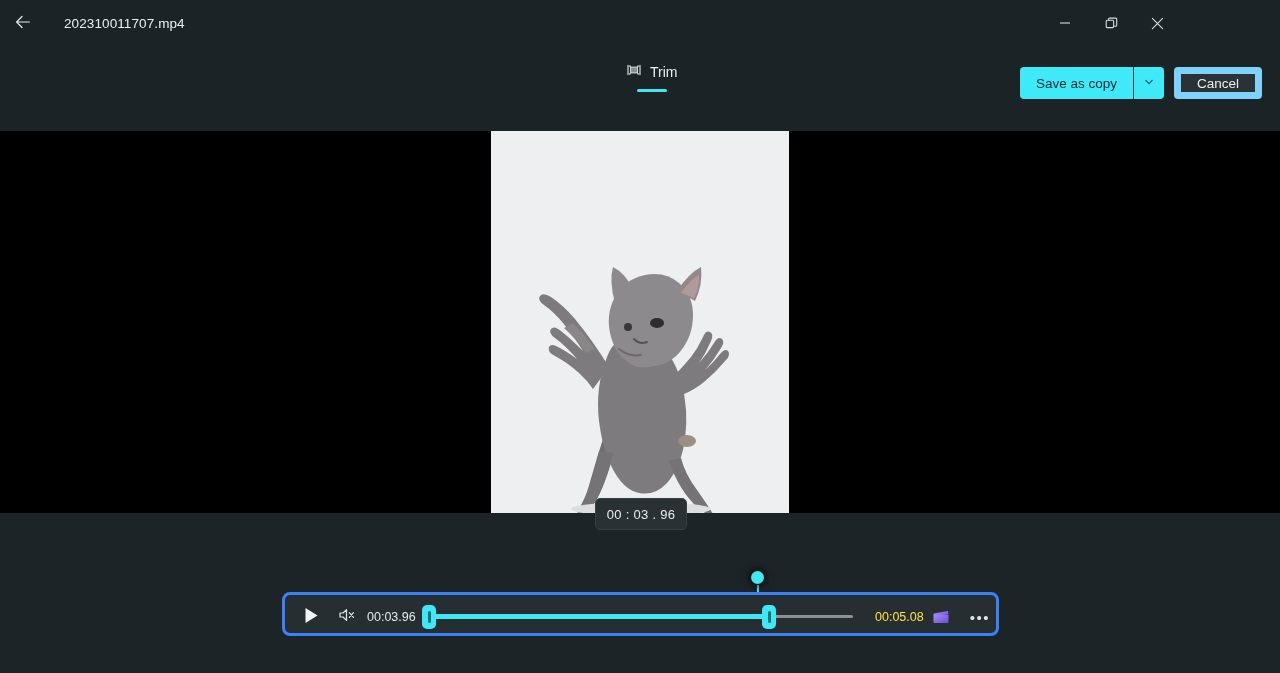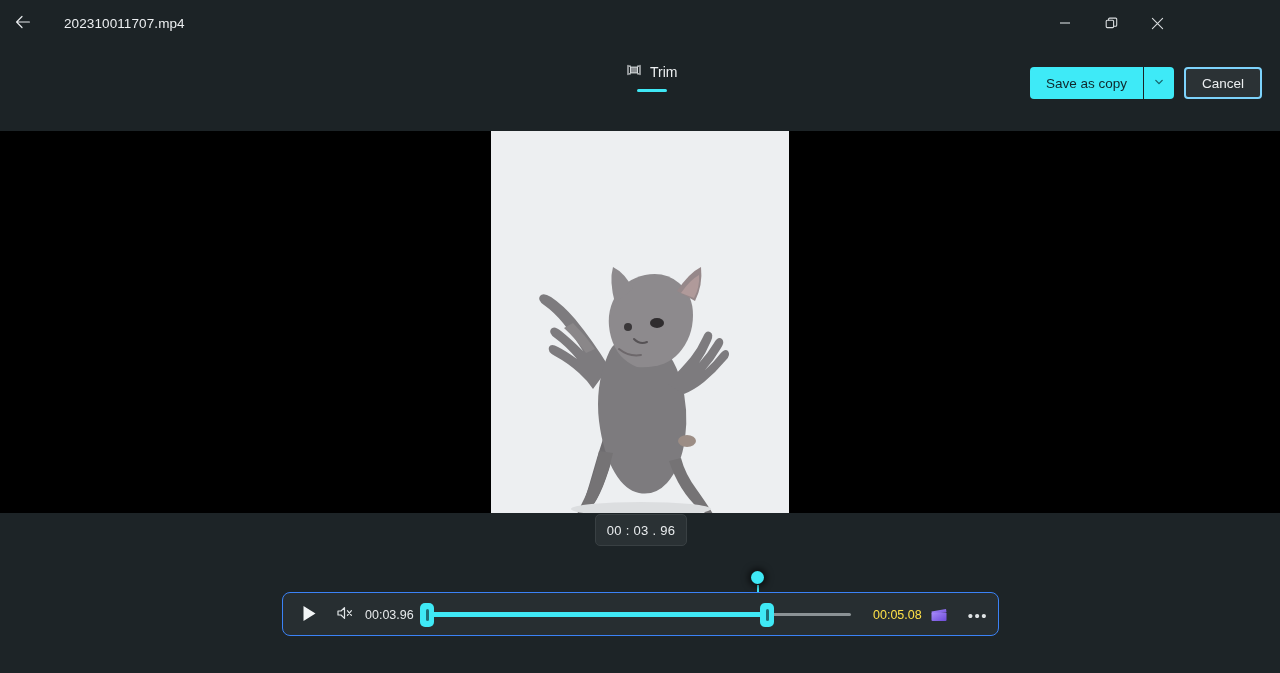--- a/index.html
+++ b/index.html
@@ -57,21 +57,21 @@
     display: flex; align-items: center; padding: 0 16px;
     border-radius: 4px 0 0 4px; cursor: pointer;
     border-right: 1px solid #1c2326;
   }
   .split-arrow {
     background: #3eeaf7; width: 30px; border-radius: 0 4px 4px 0;
     display: flex; align-items: center; justify-content: center; cursor: pointer;
   }
   .cancel-btn {
     height: 32px; min-width: 74px; padding: 0 16px;
-    background: #2b3235; border: 2px solid #7dd3fc; border-radius: 4px;
+    background: #2b3235; border: 7px solid #7dd3fc; border-radius: 4px;
     color: #eceff1; font-size: 13.5px;
     display: flex; align-items: center; justify-content: center; cursor: pointer;
   }
   .menu {
     position: absolute; left: 1040px; top: 101px; width: 140px;
     background: #262d30; border: 1px solid #343b3e; border-radius: 7px;
     padding: 4px 0; box-shadow: 0 6px 16px rgba(0,0,0,.45);
   }
   .menu-item {
     height: 30px; display: flex; align-items: center; padding: 0 14px;
@@ -86,29 +86,29 @@
   .video-frame {
     position: absolute; left: 491px; top: 0; width: 298px; height: 382px;
     background: #edeff1; overflow: hidden;
   }
   .cat { position: absolute; left: 0; top: 0; width: 298px; height: 382px; }
 
   
   .bottom { position: absolute; left: 0; top: 513px; width: 1280px; height: 160px; background: #1d2427; }
 
   .time-bubble {
-    position: absolute; left: 595px; top: 514px; width: 92px; height: 32px;
+    position: absolute; left: 595px; top: 498px; width: 92px; height: 32px;
     background: #2a3134; border: 1px solid #394043; border-radius: 5px;
     display: flex; align-items: center; justify-content: center;
     color: #e9ecee; font-size: 13px; letter-spacing: .3px;
   }
 
   .player {
     position: absolute; left: 282px; top: 592px; width: 717px; height: 44px;
-    background: #272e31; border: 1px solid #3b82f6; border-radius: 8px;
+    background: #272e31; border: 3px solid #3b82f6; border-radius: 8px;
   }
   .play-btn {
     position: absolute; left: 10px; top: 6px; width: 32px; height: 32px;
     display: flex; align-items: center; justify-content: center; cursor: pointer;
   }
   .mute-btn {
     position: absolute; left: 46px; top: 6px; width: 32px; height: 32px;
     display: flex; align-items: center; justify-content: center; cursor: pointer;
   }
   .t-cur {

